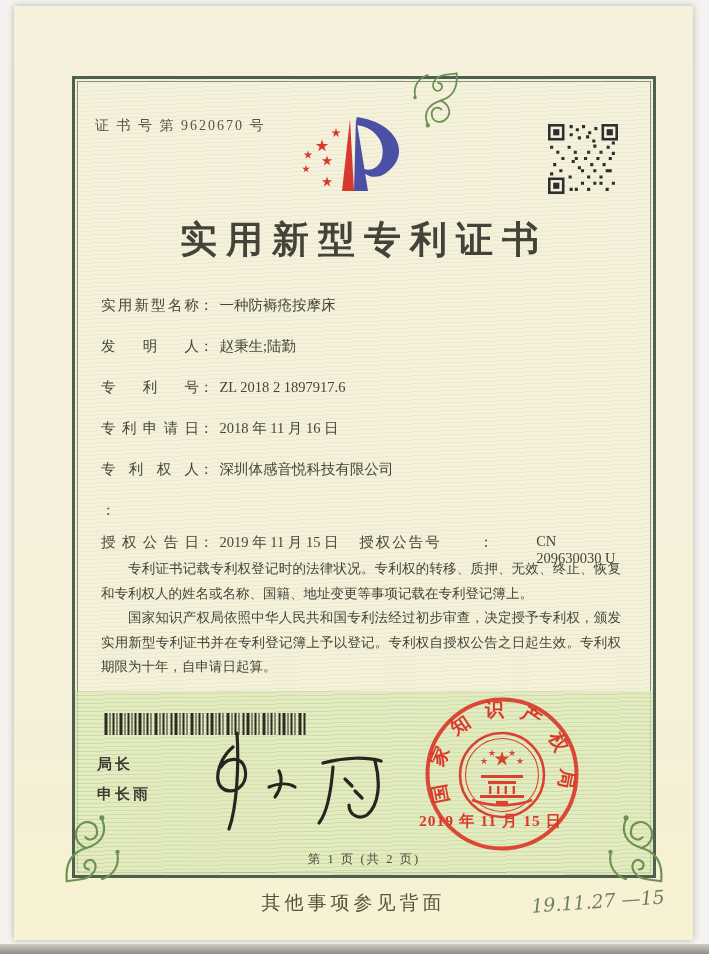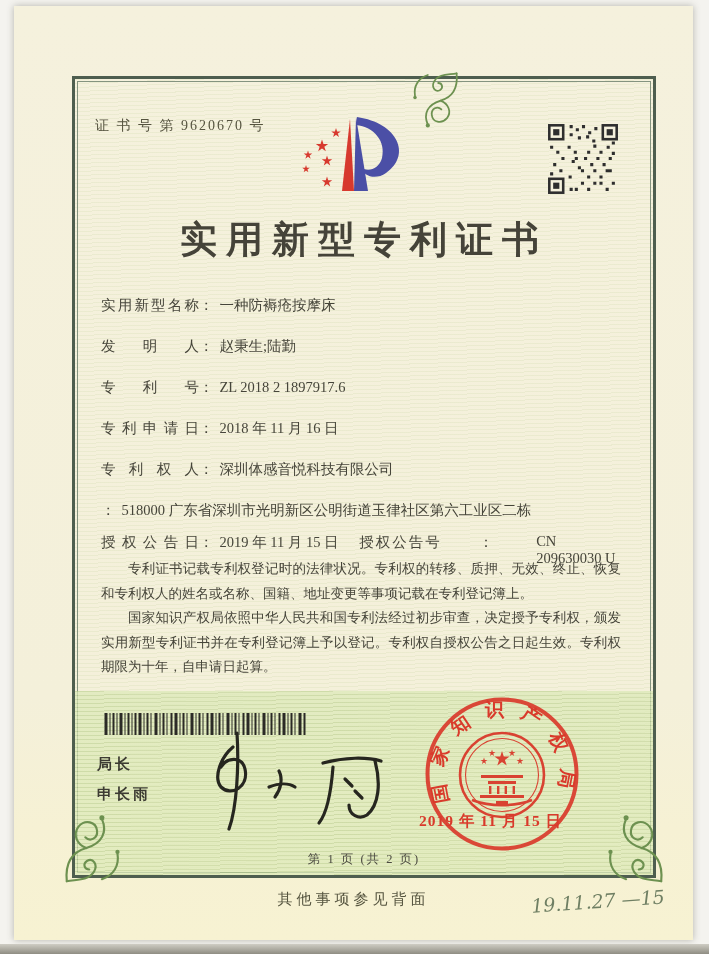--- a/index.html
+++ b/index.html
@@ -64,21 +64,21 @@
   .signature { position:absolute; left:112px; top:646px; }
 
   .seal { position:absolute; left:348px; top:616px; width:158px; height:168px; }
   .seal-date { position:absolute; left:-4px; top:116px; color:#d93a2b; font-size:15.5px;
     font-weight:600; letter-spacing:1px; white-space:nowrap; }
 
   .page-info { position:absolute; top:772px; left:0; width:100%; text-align:center;
     font-size:12.5px; letter-spacing:2px; color:#4b4a40; }
 
   .back-note { position:absolute; top:884px; left:0; width:100%; text-align:center;
-    font-size:15px; letter-spacing:4px; color:#55543f; }
+    font-size:19px; letter-spacing:4px; color:#55543f; }
 
   .handwritten { position:absolute; right:28px; top:884px; font-size:19px; font-style:italic;
     color:#6f7f63; transform:rotate(-4deg); font-family:"DejaVu Serif",serif; }
 
   .orn { position:absolute; pointer-events:none; }
   .orn-bl { left:-16px; bottom:-14px; }
   .orn-br { right:-16px; bottom:-14px; transform:scaleX(-1); }
   .orn-top { left:56%; top:-12px; transform:scaleY(-1) scaleX(-1); }
 
   .defs-hidden { position:absolute; width:0; height:0; overflow:hidden; }
@@ -176,21 +176,20 @@
           <span class="f-colon">：</span>
         <span class="f-value">2018 年 11 月 16 日</span>
       </div>
       <div class="f-row">
         <span class="f-label">专利权人</span>
           <span class="f-colon">：</span>
         <span class="f-value">深圳体感音悦科技有限公司</span>
       </div>
       <div class="f-row" style="margin-bottom:13px;">
           <span class="f-colon">：</span>
-        <span class="f-value">518000 广东省深圳市光明新区公明街道玉律社区第六工业区二栋</span>
       </div>
 
       <div class="grant-row">
         <span class="grant-pair1">
           <span class="f-label">授权公告日</span>
             <span class="f-colon">：</span>
           <span class="f-value">2019 年 11 月 15 日</span>
         </span>
         <span class="grant-pair2">
           <span class="f-label2">授权公告号</span>

